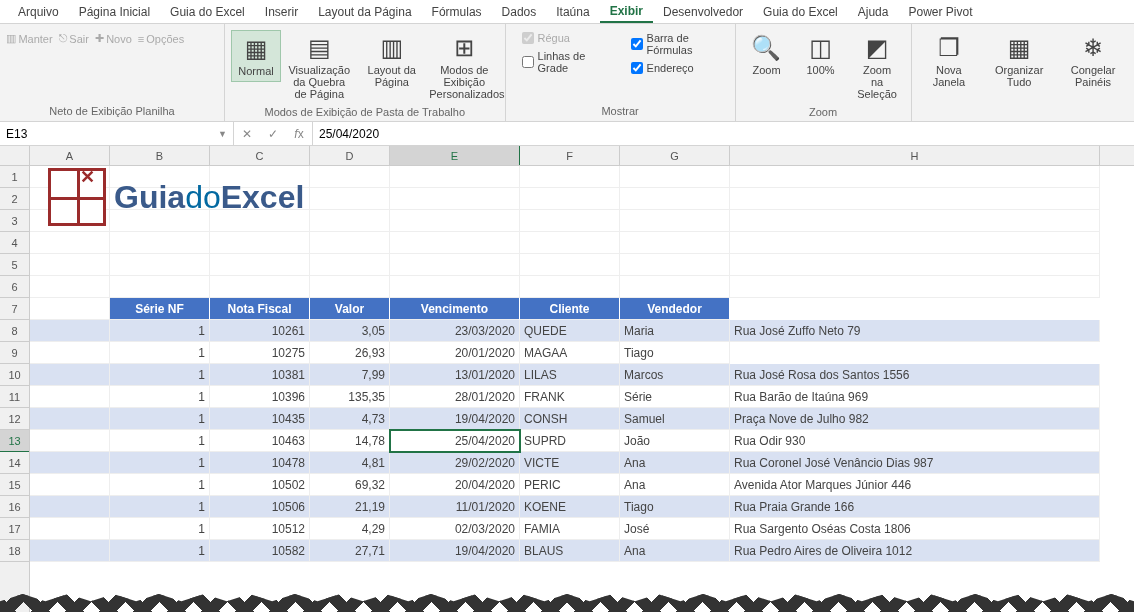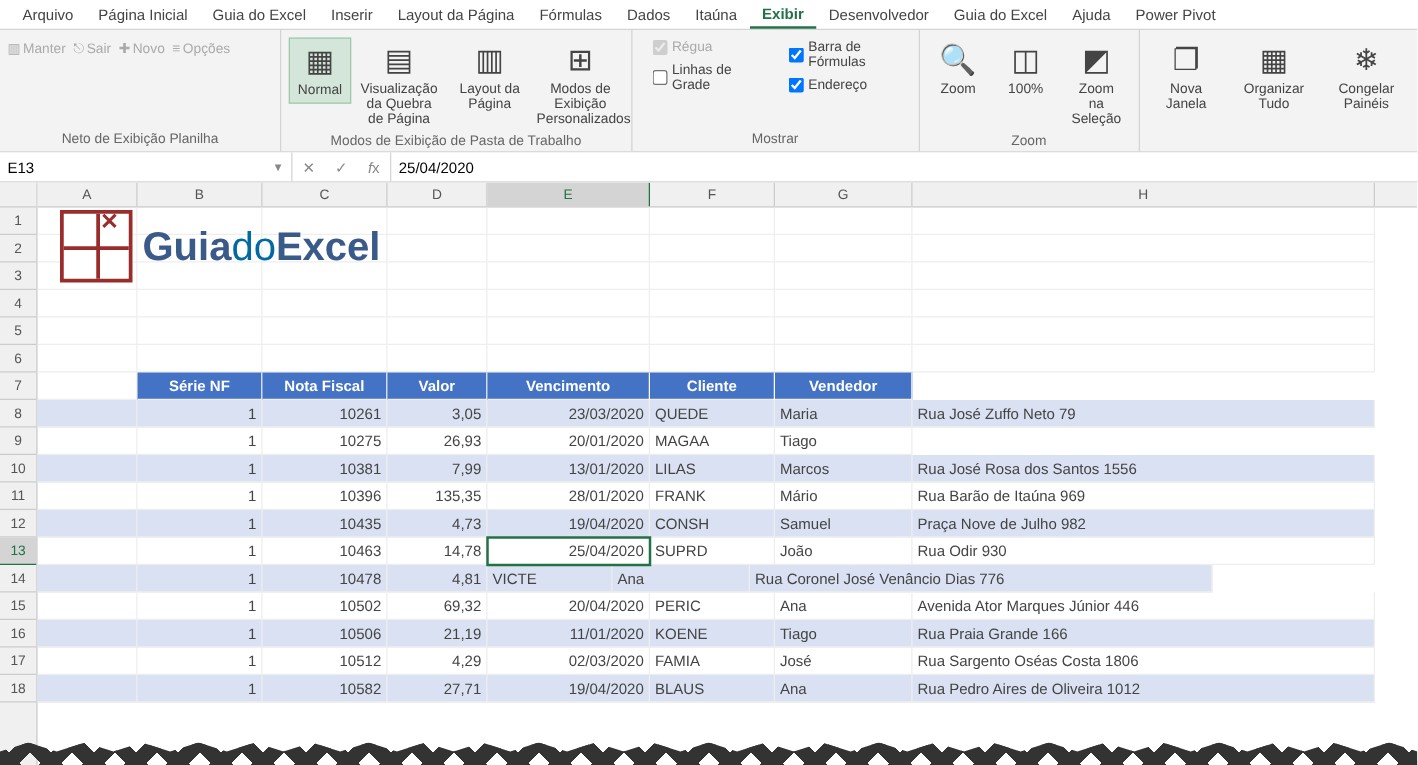--- a/index.html
+++ b/index.html
@@ -344,21 +344,21 @@
           <div class="cell" style="width: 110px;">Marcos</div>
           <div class="cell" style="width: 370px;">Rua José Rosa dos Santos 1556</div>
         </div>
         <div class="sheet-row">
           <div class="cell" style="width: 80px;"></div>
           <div class="cell tr" style="width: 100px;">1</div>
           <div class="cell tr" style="width: 100px;">10396</div>
           <div class="cell tr" style="width: 80px;">135,35</div>
           <div class="cell tr" style="width: 130px;">28/01/2020</div>
           <div class="cell" style="width: 100px;">FRANK</div>
-          <div class="cell" style="width: 110px;">Mário</div>
+          <div class="cell" style="width: 110px;">Série</div>
           <div class="cell" style="width: 370px;">Rua Barão de Itaúna 969</div>
         </div>
         <div class="sheet-row band-even">
           <div class="cell" style="width: 80px;"></div>
           <div class="cell tr" style="width: 100px;">1</div>
           <div class="cell tr" style="width: 100px;">10435</div>
           <div class="cell tr" style="width: 80px;">4,73</div>
           <div class="cell tr" style="width: 130px;">19/04/2020</div>
           <div class="cell" style="width: 100px;">CONSH</div>
           <div class="cell" style="width: 110px;">Samuel</div>
@@ -372,23 +372,24 @@
           <div class="cell tr active-cell" style="width: 130px;">25/04/2020</div>
           <div class="cell" style="width: 100px;">SUPRD</div>
           <div class="cell" style="width: 110px;">João</div>
           <div class="cell" style="width: 370px;">Rua Odir 930</div>
         </div>
         <div class="sheet-row band-even">
           <div class="cell" style="width: 80px;"></div>
           <div class="cell tr" style="width: 100px;">1</div>
           <div class="cell tr" style="width: 100px;">10478</div>
           <div class="cell tr" style="width: 80px;">4,81</div>
+          <div class="cell tr" style="width: 130px;">29/02/2020</div>
           <div class="cell" style="width: 100px;">VICTE</div>
           <div class="cell" style="width: 110px;">Ana</div>
-          <div class="cell" style="width: 370px;">Rua Coronel José Venâncio Dias 776</div>
+          <div class="cell" style="width: 370px;">Rua Coronel José Venâncio Dias 987</div>
         </div>
         <div class="sheet-row">
           <div class="cell" style="width: 80px;"></div>
           <div class="cell tr" style="width: 100px;">1</div>
           <div class="cell tr" style="width: 100px;">10502</div>
           <div class="cell tr" style="width: 80px;">69,32</div>
           <div class="cell tr" style="width: 130px;">20/04/2020</div>
           <div class="cell" style="width: 100px;">PERIC</div>
           <div class="cell" style="width: 110px;">Ana</div>
           <div class="cell" style="width: 370px;">Avenida Ator Marques Júnior 446</div>

